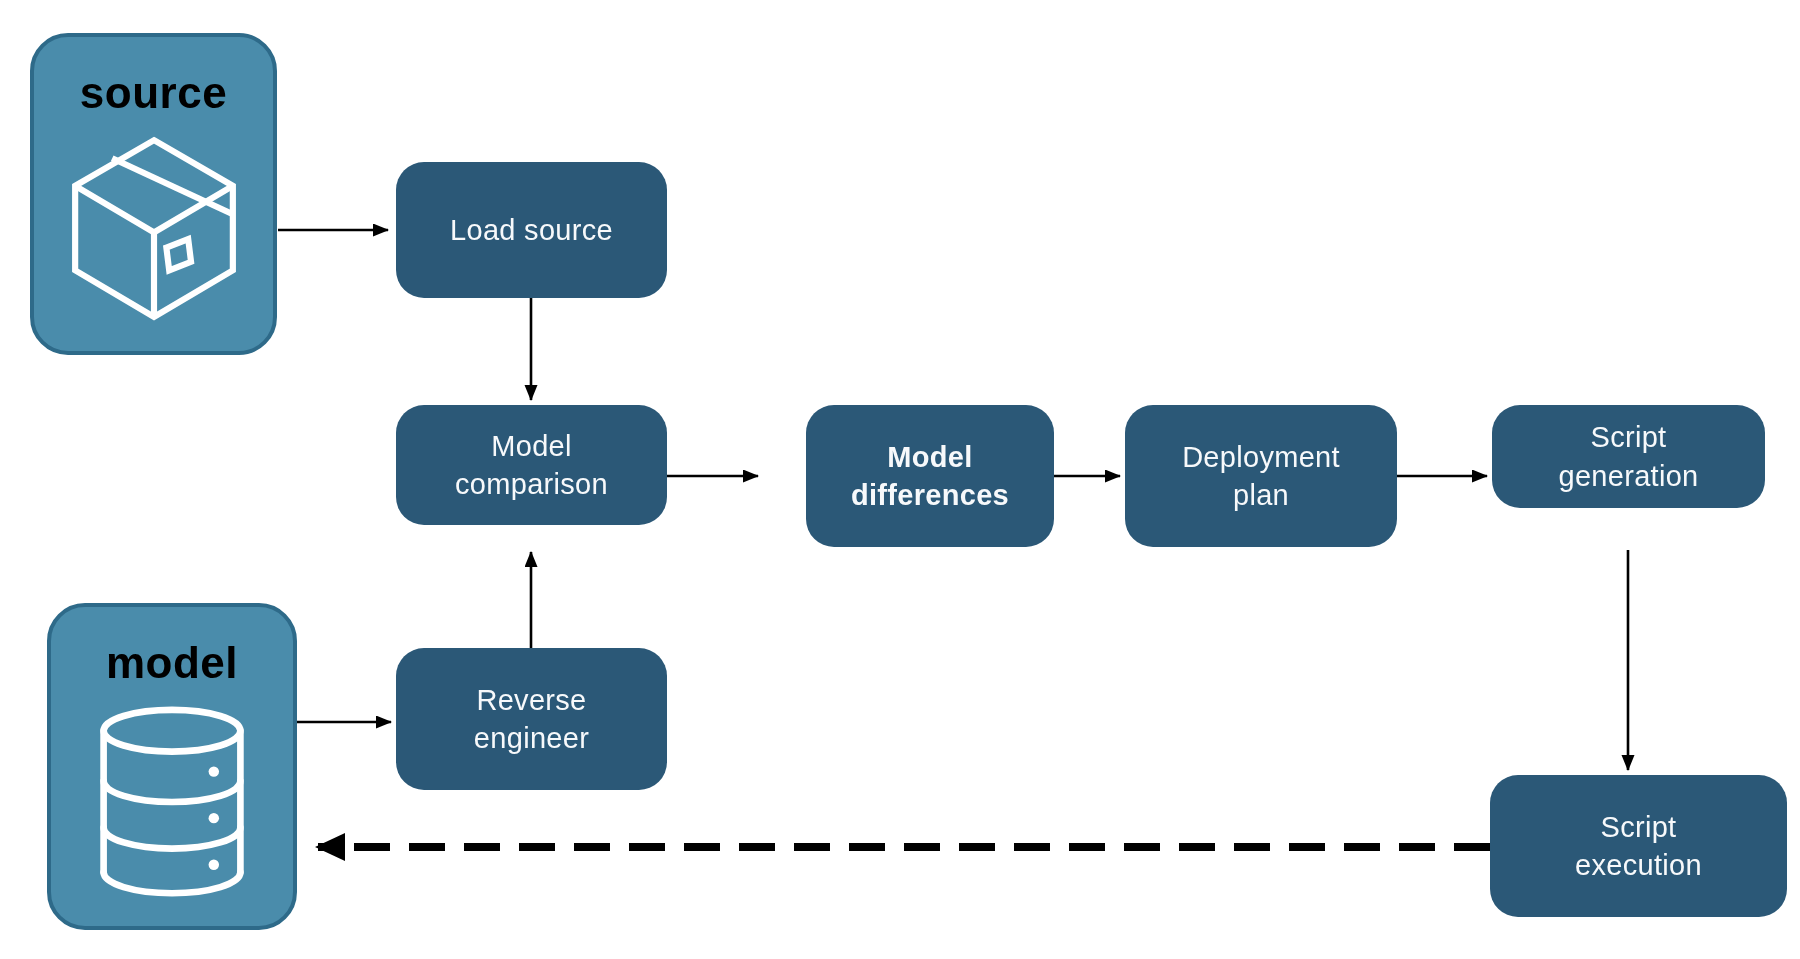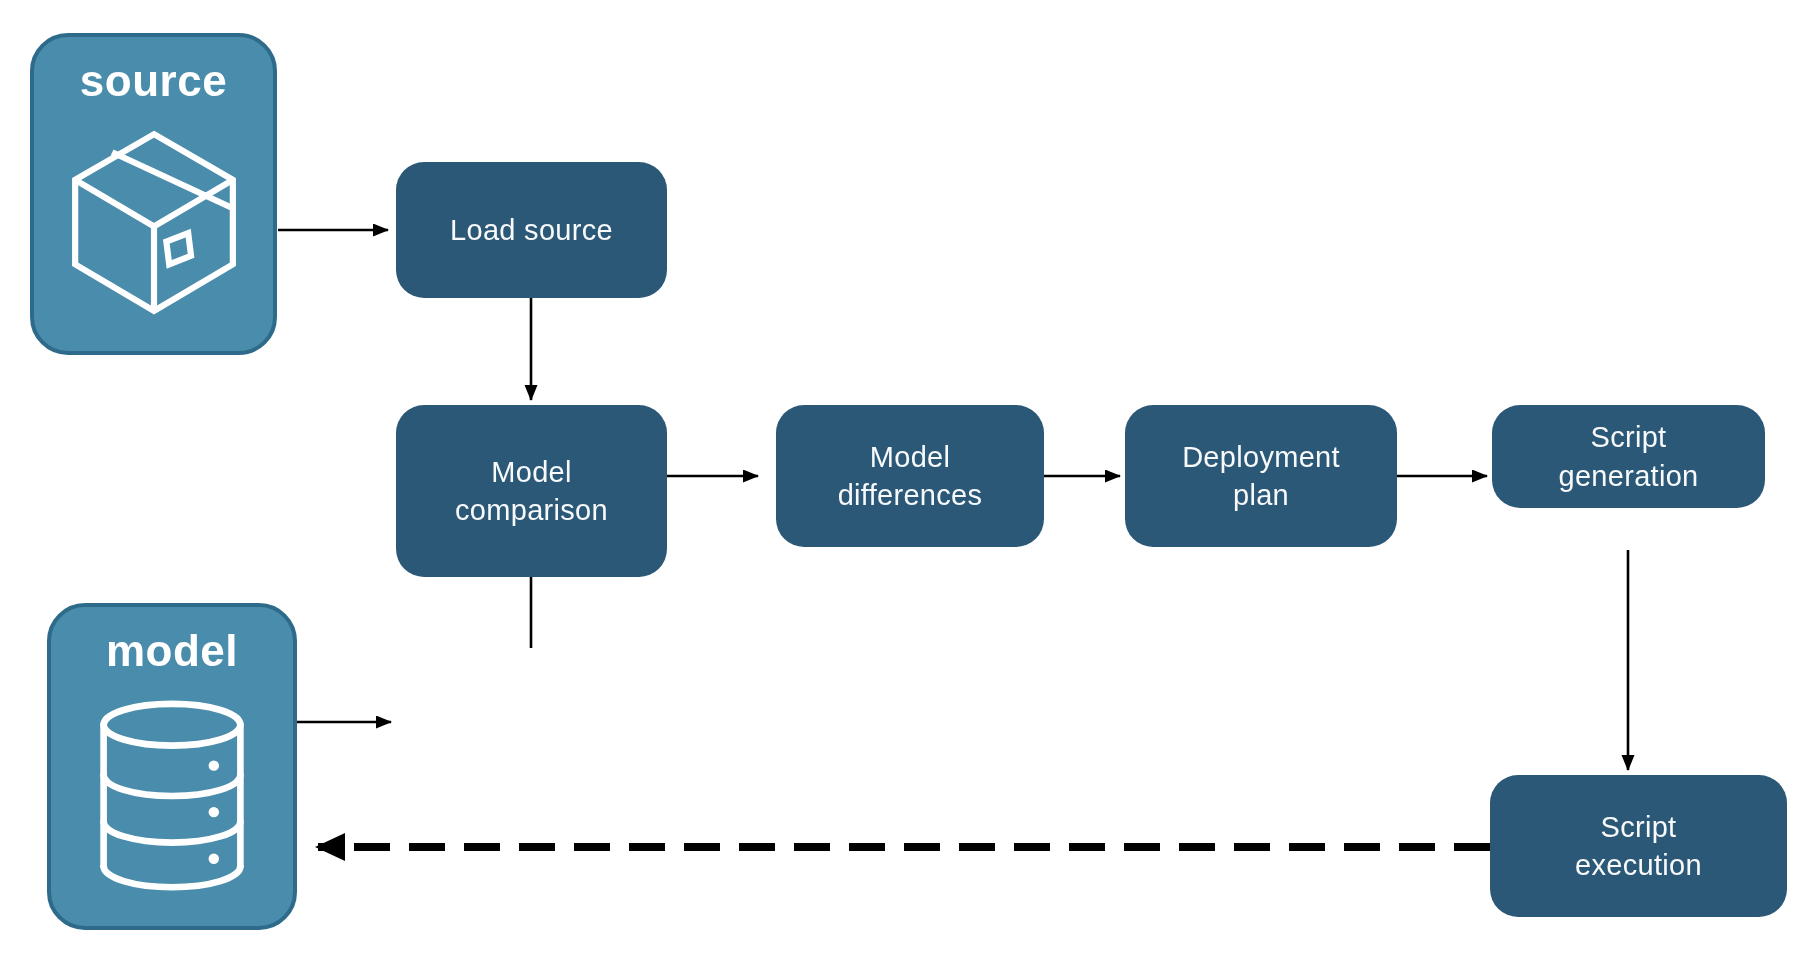--- a/index.html
+++ b/index.html
@@ -35,43 +35,43 @@
   .node .label {
     display: block;
     max-width: 200px;
     text-align: center;
     color: #F7F9FB;
     font-size: 29px;
     line-height: 1.32;
     letter-spacing: 0.3px;
   }
   .node.load-model        { left: 396px;  top: 162px; width: 271px; height: 136px; }
-  .node.model-comparison  { left: 396px;  top: 405px; width: 271px; height: 172px; }
-  .node.model-differences { left: 776px;  top: 405px; width: 268px; height: 142px; }
+  .node.model-comparison  { left: 396px;  top: 405px; width: 271px; height: 120px; }
+  .node.model-differences { left: 806px;  top: 405px; width: 248px; height: 142px; font-weight: bold; }
   .node.deployment-plan   { left: 1125px; top: 405px; width: 272px; height: 142px; align-items: center; }
   .node.script-generation { left: 1492px; top: 405px; width: 273px; height: 103px; }
   .node.reverse-engineer  { left: 396px;  top: 648px; width: 271px; height: 142px; }
   .node.script-execution  { left: 1490px; top: 775px; width: 297px; height: 142px; }
 
   
   .entity {
     position: absolute;
     background: #4A8CAB;
     border: 4px solid #2E6A89;
     border-radius: 38px;
     box-sizing: border-box;
     display: flex;
     flex-direction: column;
     align-items: center;
   }
   .entity.source { left: 30px; top: 33px;  width: 247px; height: 322px; }
   .entity.target { left: 47px; top: 603px; width: 250px; height: 327px; }
   .entity .heading {
-    margin-top: 20px;
-    color: #ffffff;
+    margin-top: 32px;
+    color: #000000;
     font-size: 44px;
     font-weight: 700;
     letter-spacing: 0.5px;
     line-height: 1.1;
   }
   .entity .icon-wrap {
     flex: 1;
     display: flex;
     align-items: center;
     justify-content: center;
@@ -153,17 +153,20 @@
   </div>
   <div class="node model-differences">
     <span class="label">Model differences</span>
   </div>
   <div class="node deployment-plan">
     <span class="label">Deployment plan</span>
   </div>
   <div class="node script-generation">
     <span class="label">Script generation</span>
   </div>
+  <div class="node reverse-engineer">
+    <span class="label">Reverse engineer</span>
+  </div>
   <div class="node script-execution">
     <span class="label">Script execution</span>
   </div>
 
 </div>
 
 </body></html>

